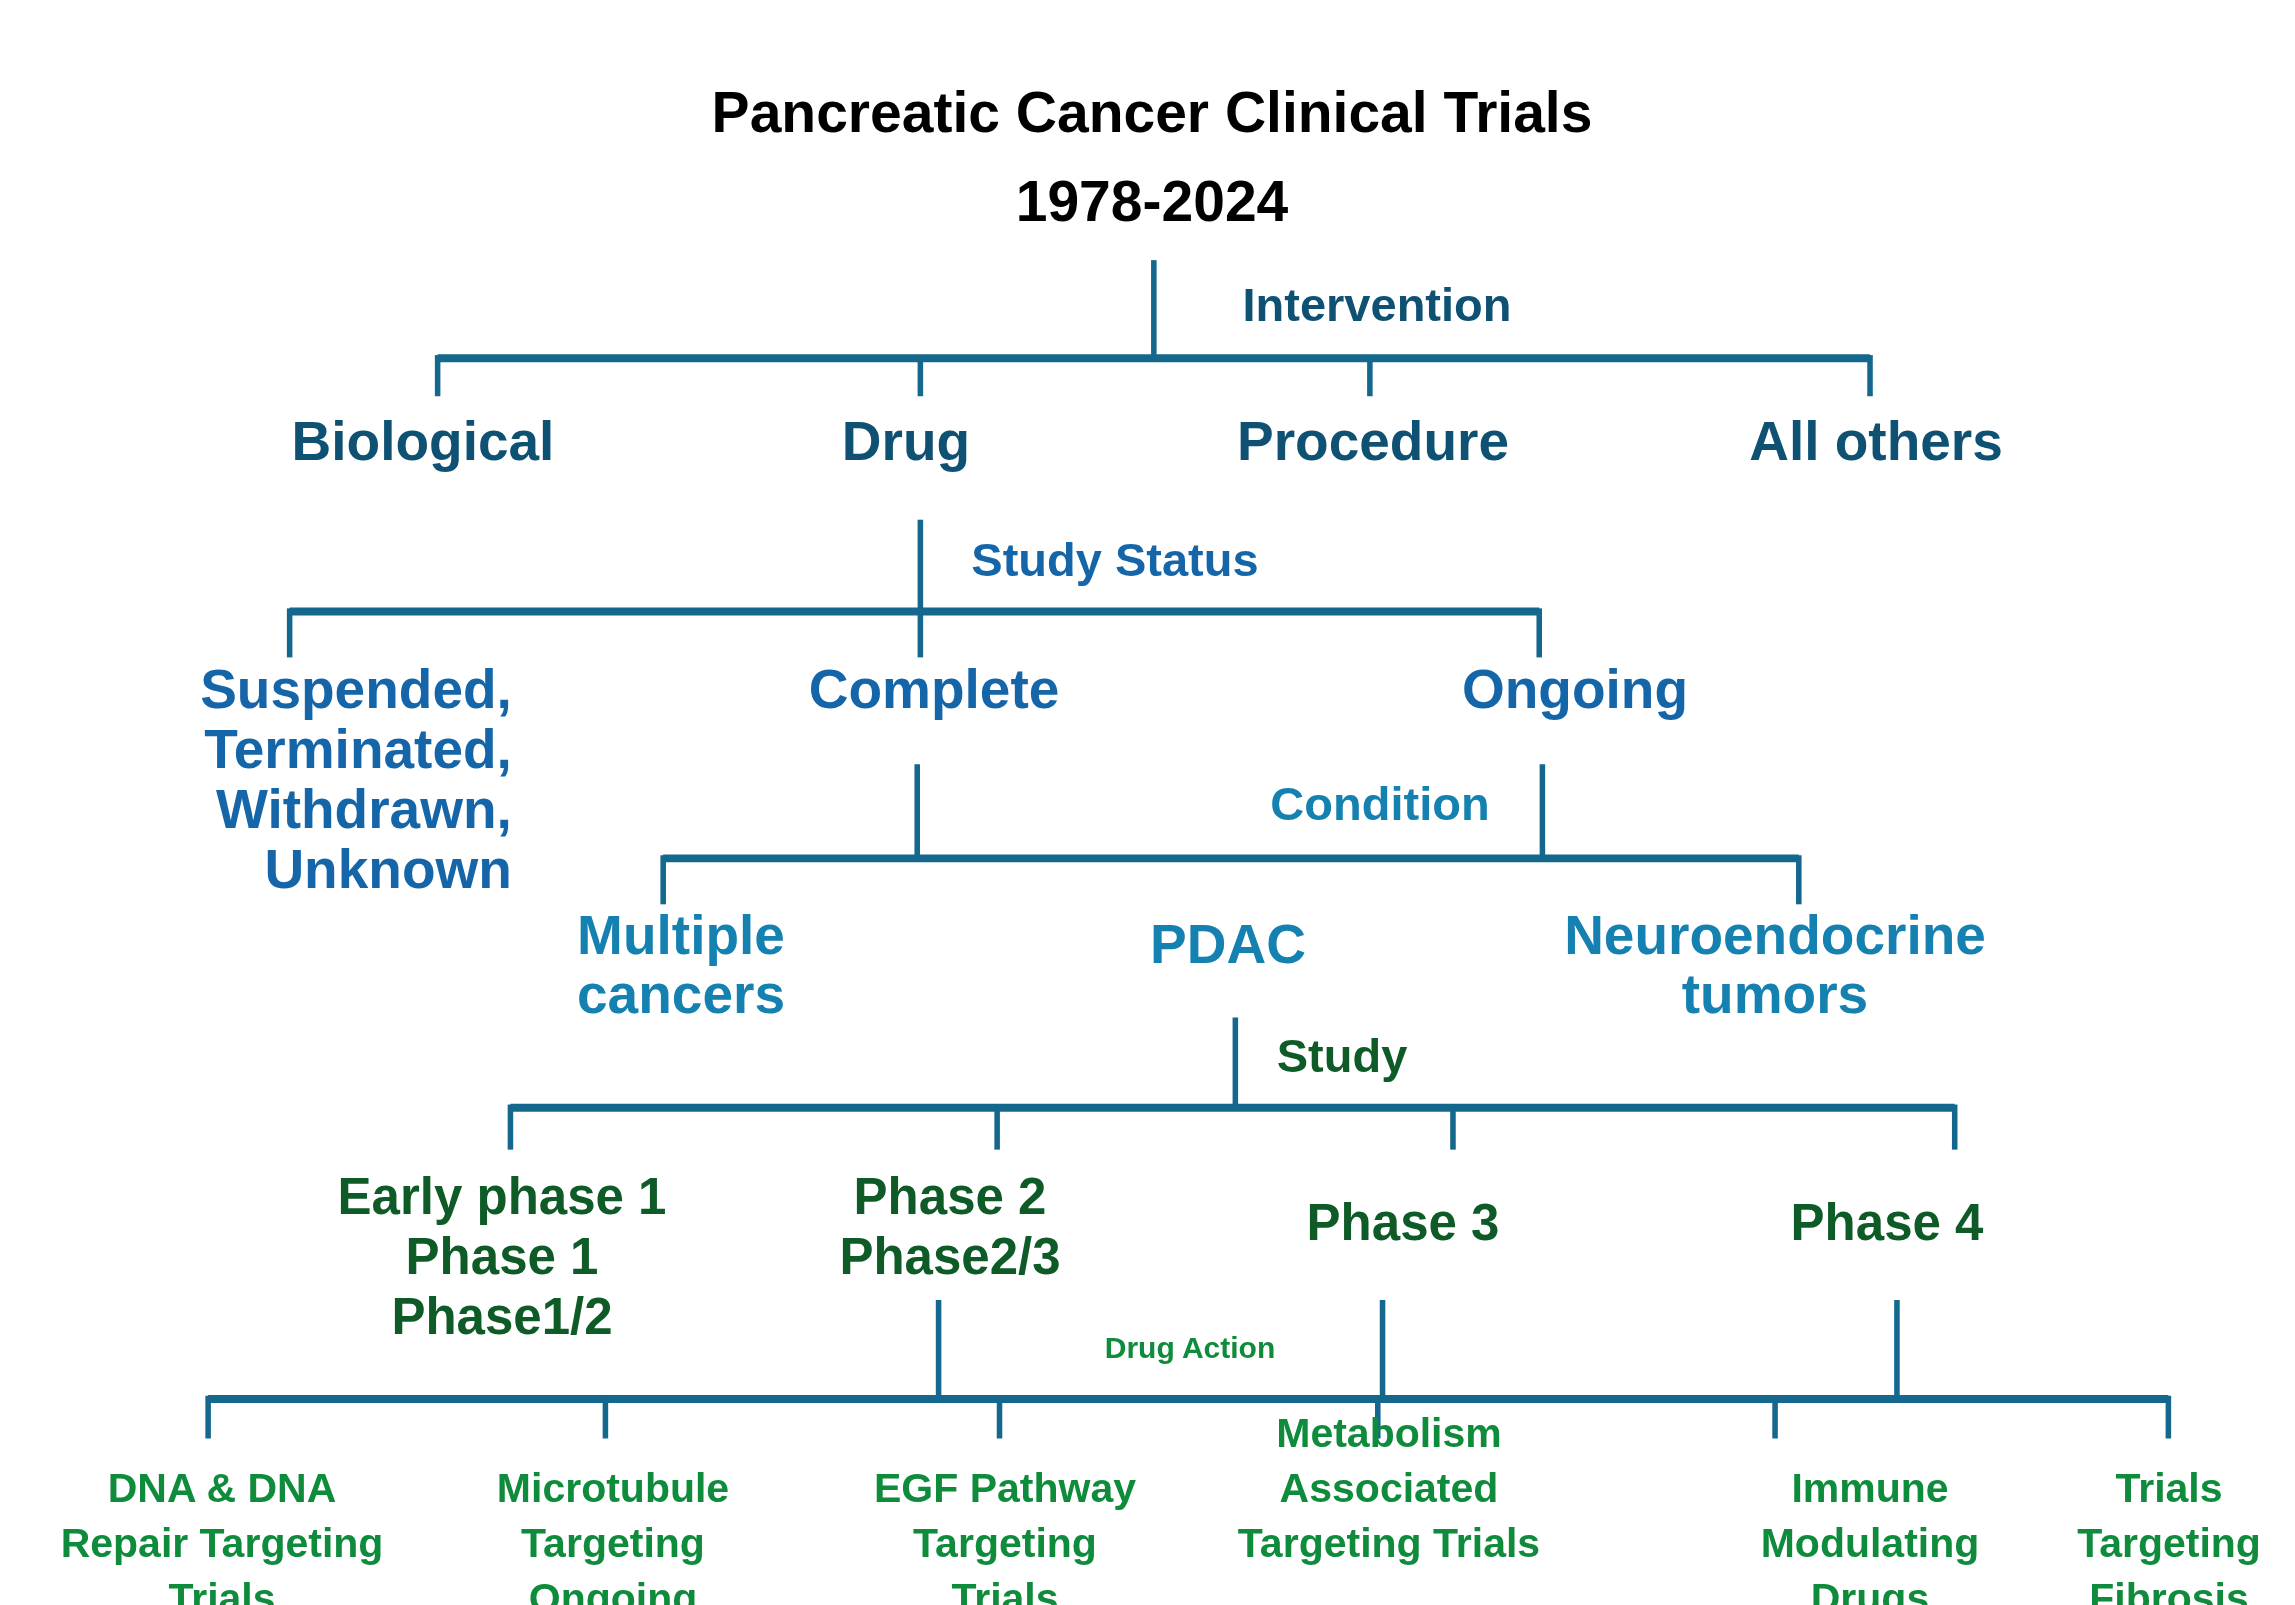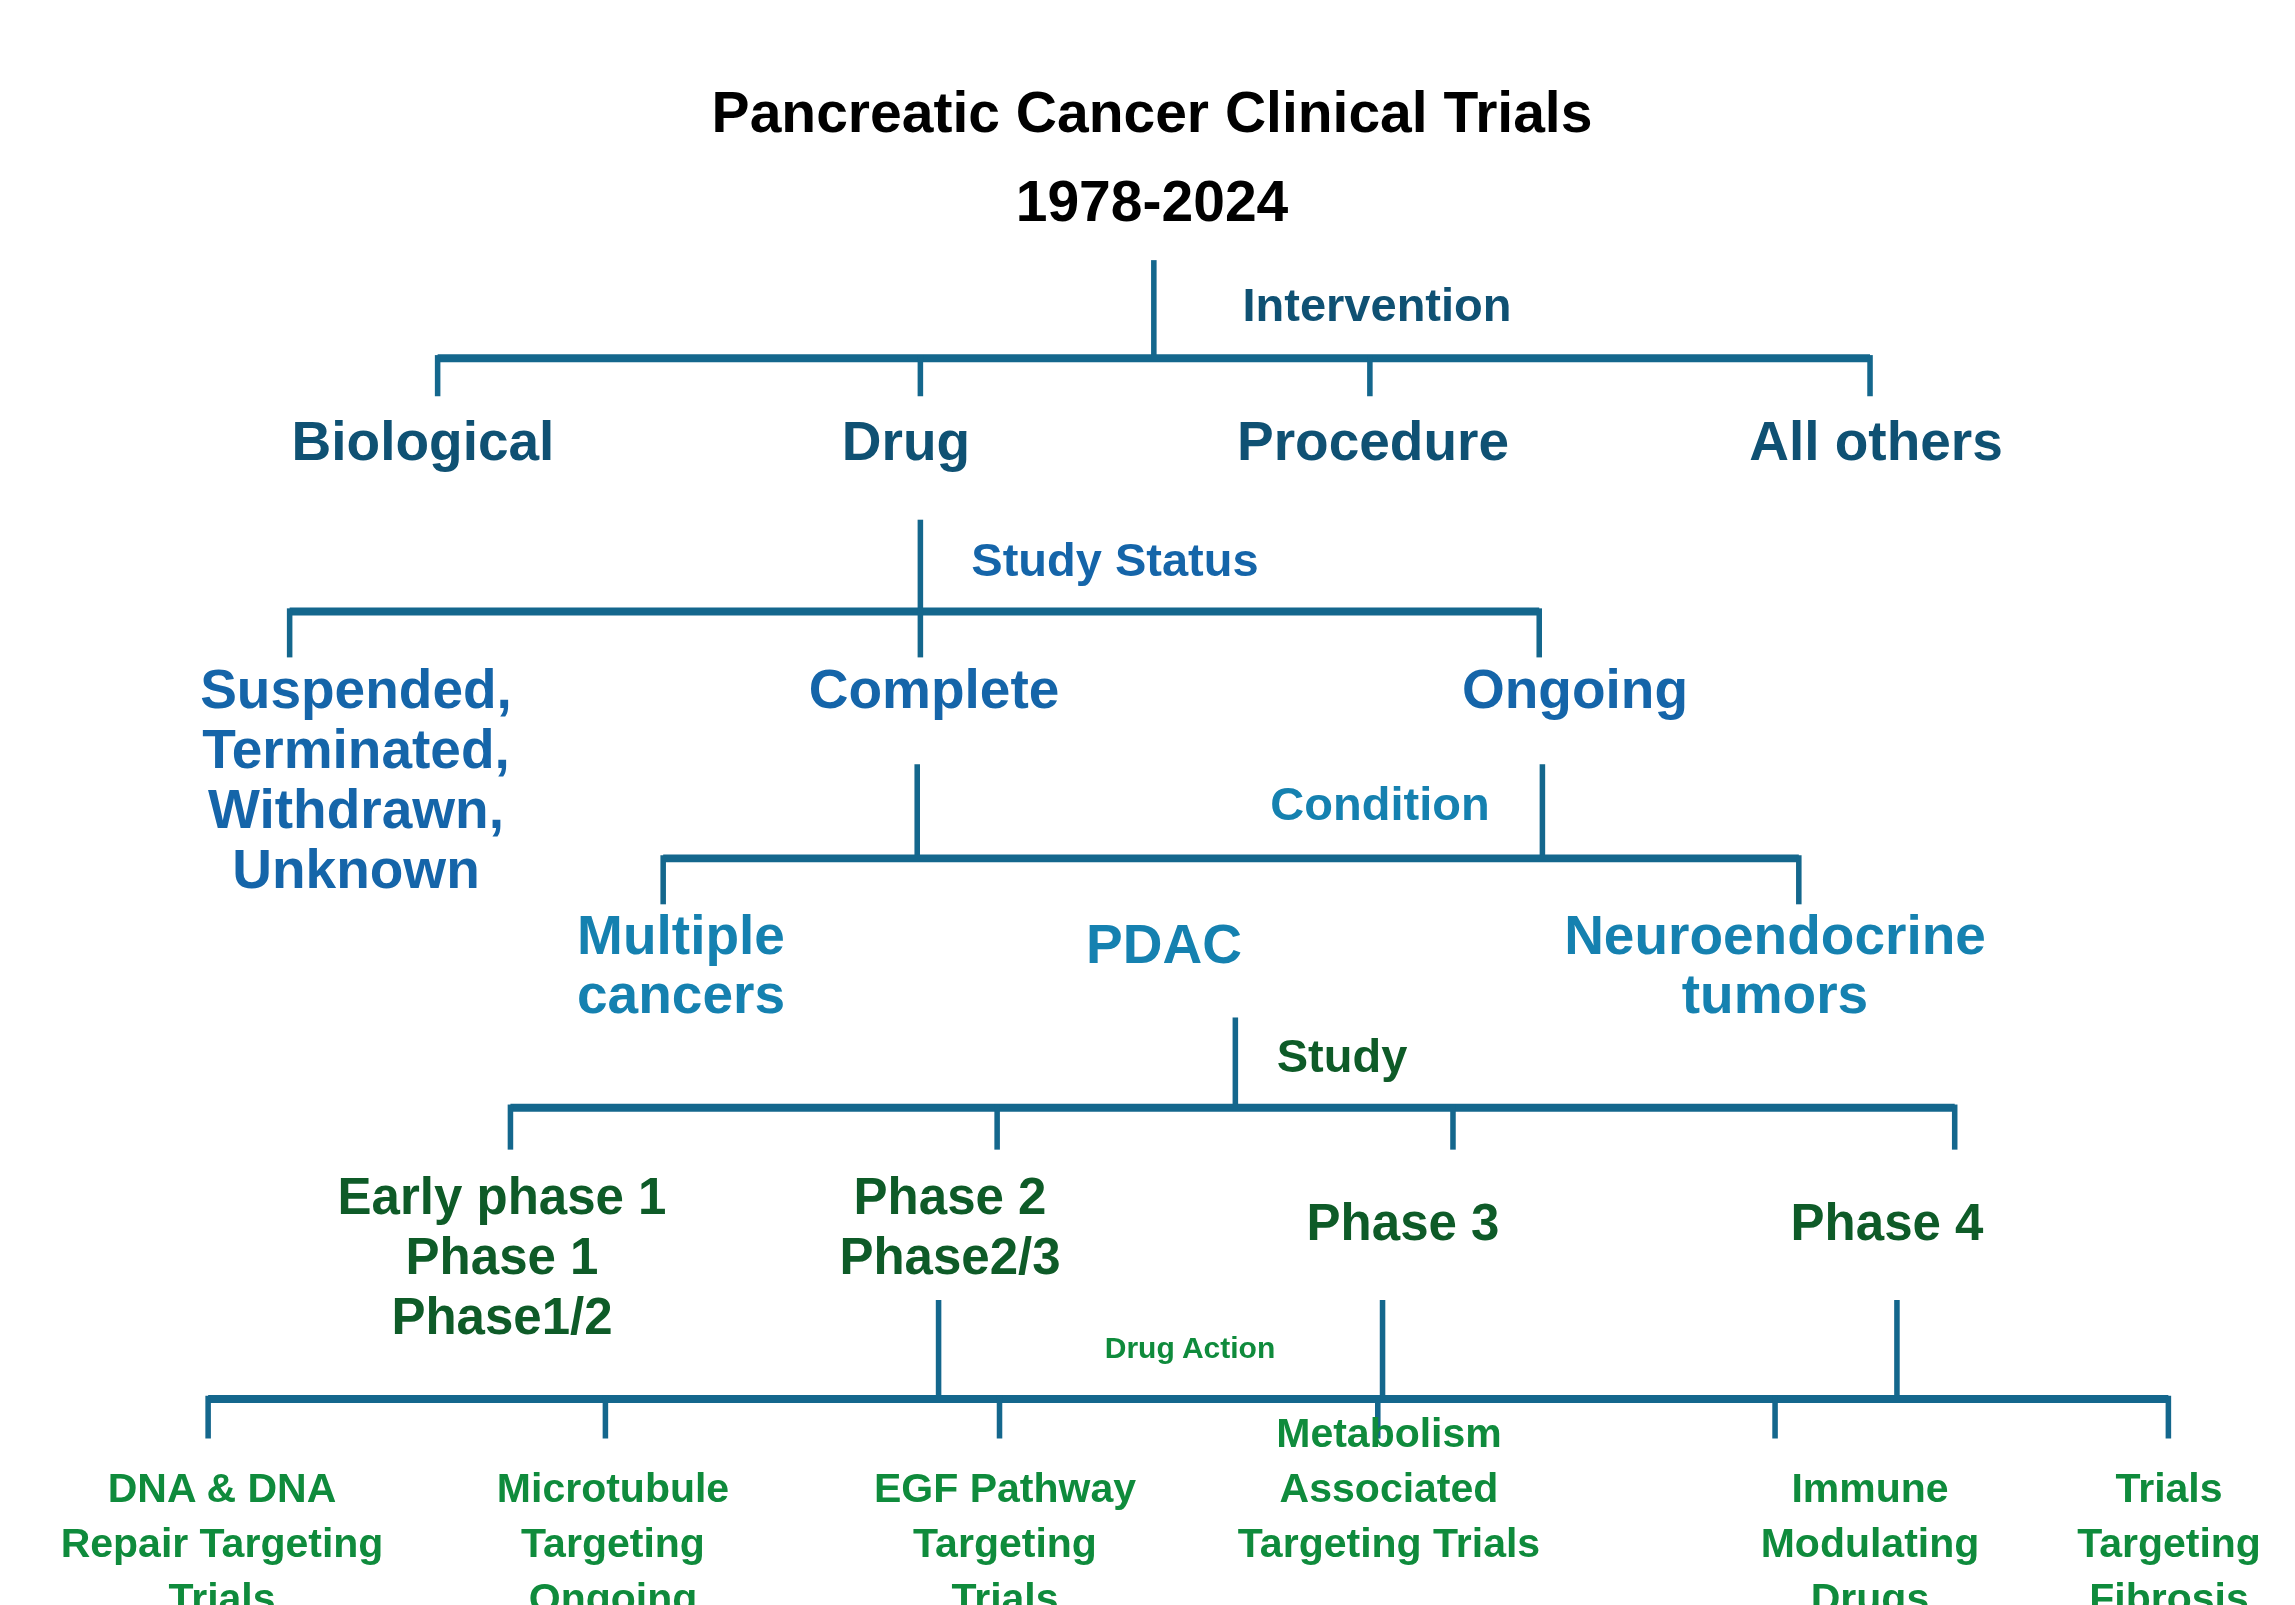--- a/index.html
+++ b/index.html
@@ -29,21 +29,21 @@
     position:absolute;
     transform:translateX(-50%);
     white-space:pre-line;
     text-align:center;
     line-height:1.12;
   }
   .t-title{font-size:57px;line-height:89px;color:var(--title-text,#000);}
   .t-branch{font-size:47px;}
   .lvl1{color:var(--level1-text,#0f5173);font-size:55px;}
   .lvl1.t-branch{font-size:47px;}
-  .lvl2{color:var(--level2-text,#1565a9);font-size:55px;line-height:60px;}
+  .lvl2{color:var(--level2-text,#1565a9);font-size:55px;line-height:60px;text-align:right;}
   .lvl2.t-branch{font-size:47px;line-height:52px;}
   .lvl3{color:var(--level3-text,#1581b0);font-size:55px;line-height:59px;}
   .lvl3.t-branch{font-size:47px;line-height:52px;}
   .lvl4{color:var(--level4-text,#0e5b28);font-size:51px;line-height:60px;}
   .lvl4.t-branch{font-size:47px;line-height:52px;}
   .lvl5{color:var(--level5-text,#0f8b3c);font-size:41px;line-height:55px;}
   .lvl5.t-branch{font-size:30px;line-height:52px;}
 </style>
 </head>
 <body>
@@ -108,21 +108,21 @@
   <div class="label lvl2" style="left:356px;top:611px">Suspended,
 Terminated,
 Withdrawn,
 Unknown</div>
   <div class="label lvl2" style="left:934px;top:611px">Complete</div>
   <div class="label lvl2" style="left:1575px;top:611px">Ongoing</div>
 
   <div class="label lvl3 t-branch" style="left:1380px;top:730px">Condition</div>
   <div class="label lvl3" style="left:681px;top:858px">Multiple
 cancers</div>
-  <div class="label lvl3" style="left:1164px;top:867px">PDAC</div>
+  <div class="label lvl3" style="left:1228px;top:867px">PDAC</div>
   <div class="label lvl3" style="left:1775px;top:858px">Neuroendocrine
 tumors</div>
 
   <div class="label lvl4 t-branch" style="left:1342px;top:982px">Study</div>
   <div class="label lvl4" style="left:502px;top:1119px">Early phase 1
 Phase 1
 Phase1/2</div>
   <div class="label lvl4" style="left:950px;top:1119px">Phase 2
 Phase2/3</div>
   <div class="label lvl4" style="left:1403px;top:1145px">Phase 3</div>

